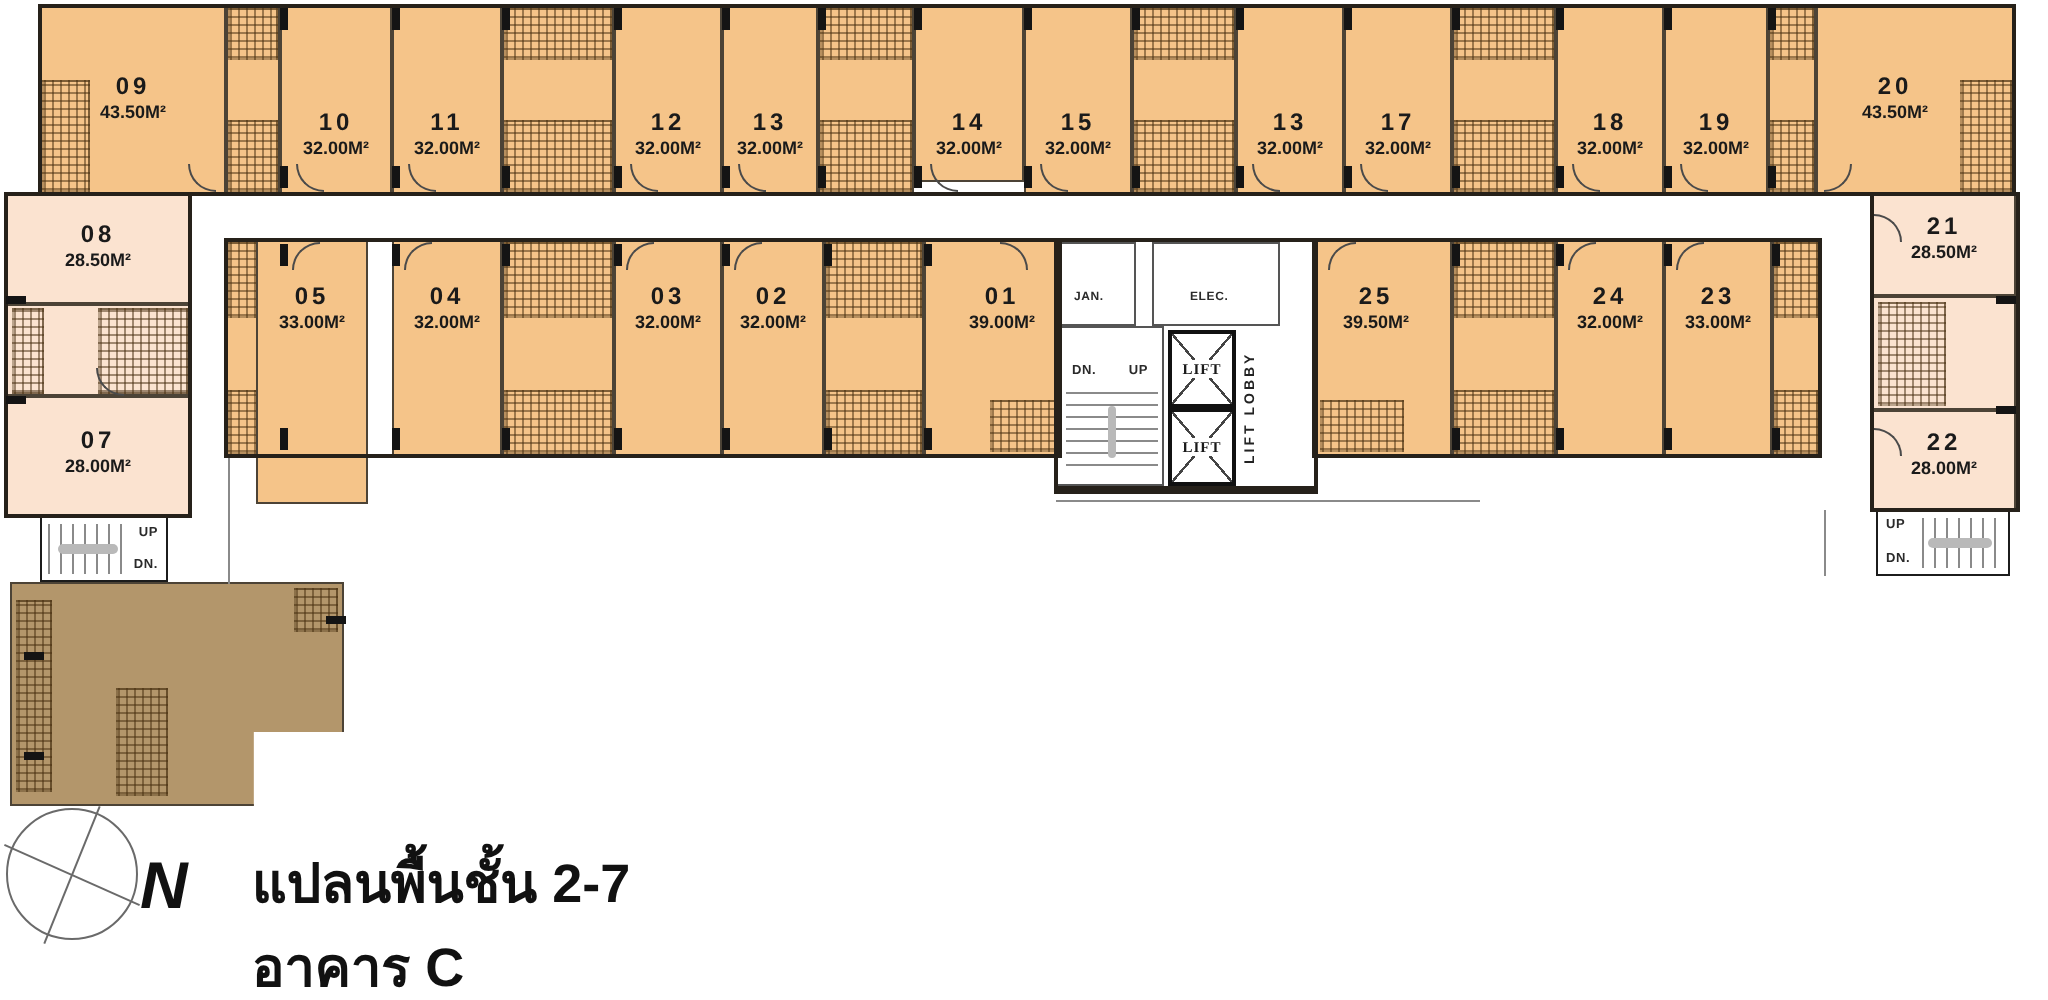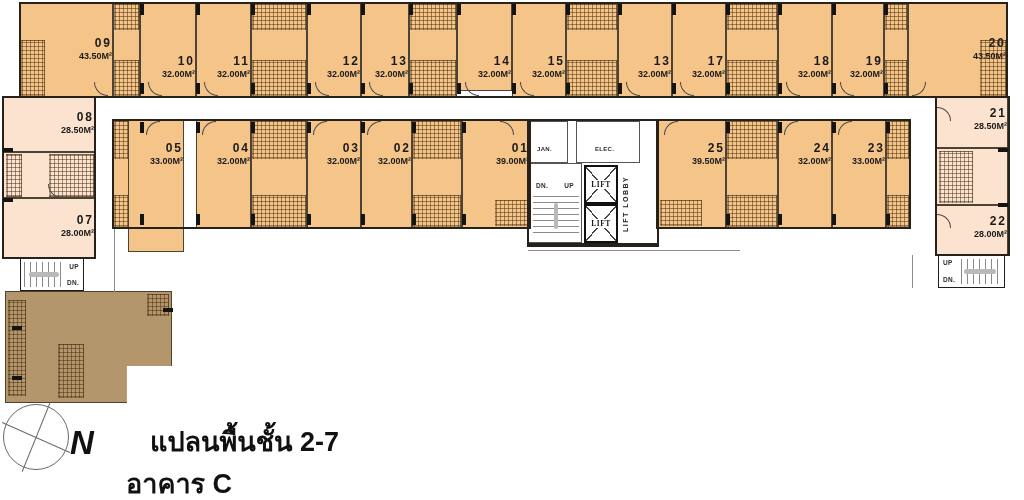--- a/index.html
+++ b/index.html
@@ -13,21 +13,21 @@
   .u.brown { background:var(--brown,#B3966B); }
   .hx { position:absolute; box-sizing:border-box;
     background-image:
       repeating-linear-gradient(0deg,  rgba(70,45,15,.50) 0 1px, transparent 1px 4px),
       repeating-linear-gradient(90deg, rgba(70,45,15,.50) 0 1px, transparent 1px 4px);
     border:1px solid rgba(70,45,15,.35);
   }
   
   .wall { position:absolute; box-sizing:border-box; border:2px solid #26211a; pointer-events:none; }
   
-  .lb { position:absolute; left:0; right:0; text-align:right; line-height:1.25; pointer-events:none; }
+  .lb { position:absolute; left:0; right:0; text-align:center; line-height:1.25; pointer-events:none; }
   .no { font-size:12px; font-weight:bold; letter-spacing:2px; }
   .ar { font-size:9px;  font-weight:bold; letter-spacing:0; }
   .tiny { position:absolute; font-size:6.5px; font-weight:bold; color:#2a2a2a; letter-spacing:.3px; }
   
   .room { position:absolute; box-sizing:border-box; background:#fff; border:1px solid #555; }
   .lift { position:absolute; box-sizing:border-box; background:#fff; border:2.5px solid #111;
     background-image:
       linear-gradient(to top right,    transparent calc(50% - .6px), #444 calc(50% - .6px), #444 calc(50% + .6px), transparent calc(50% + .6px)),
       linear-gradient(to bottom right, transparent calc(50% - .6px), #444 calc(50% - .6px), #444 calc(50% + .6px), transparent calc(50% + .6px));
     display:flex; align-items:center; justify-content:center;font-family:Liberation Serif, serif;
@@ -57,21 +57,21 @@
       0 210px #141414,56px 210px #141414,111px 210px #141414,167px 210px #141414,221px 210px #141414,
       272px 210px #141414,322px 210px #141414,586px 210px #141414,638px 210px #141414,692px 210px #141414,746px 210px #141414; }
   .hmarks { position:absolute; left:3px; top:148px; width:10px; height:4px; background:#141414;
     box-shadow: 0 50px #141414, 995px 0 #141414, 995px 55px #141414, 9px 178px #141414, 9px 228px #141414, 160px 160px #141414; }
   
   .compass { position:absolute; left:3px; top:404px; width:66px; height:66px; }
   .compass .circ { position:absolute; inset:0; border:1px solid #6a6a6a; border-radius:50%; }
   .compass .l1,.compass .l2 { position:absolute; left:-4px; right:-4px; top:50%; height:1px; background:#6a6a6a; }
   .compass .l1 { transform:rotate(24deg); } .compass .l2 { transform:rotate(112deg); }
   .north { position:absolute; left:70px; top:424px; font-size:33px; font-style:italic; font-weight:bold; color:#111; }
-  .cap1 { position:absolute; left:126px; top:420px; font-size:27px; font-weight:600; color:#111;margin-left:24px; }
+  .cap1 { position:absolute; left:126px; top:420px; font-size:27px; font-weight:600; color:#111; }
   .cap2 { position:absolute; left:126px; top:462px; font-size:27px; font-weight:600; color:#111; }
   .line { position:absolute; background:#8a8a8a; }
 </style>
 </head>
 <body>
 
 <div id="stage">
 
   <div class="u" style="left:20px;top:3px;width:93px;height:94px">
     <div class="lb" style="top:32px">

